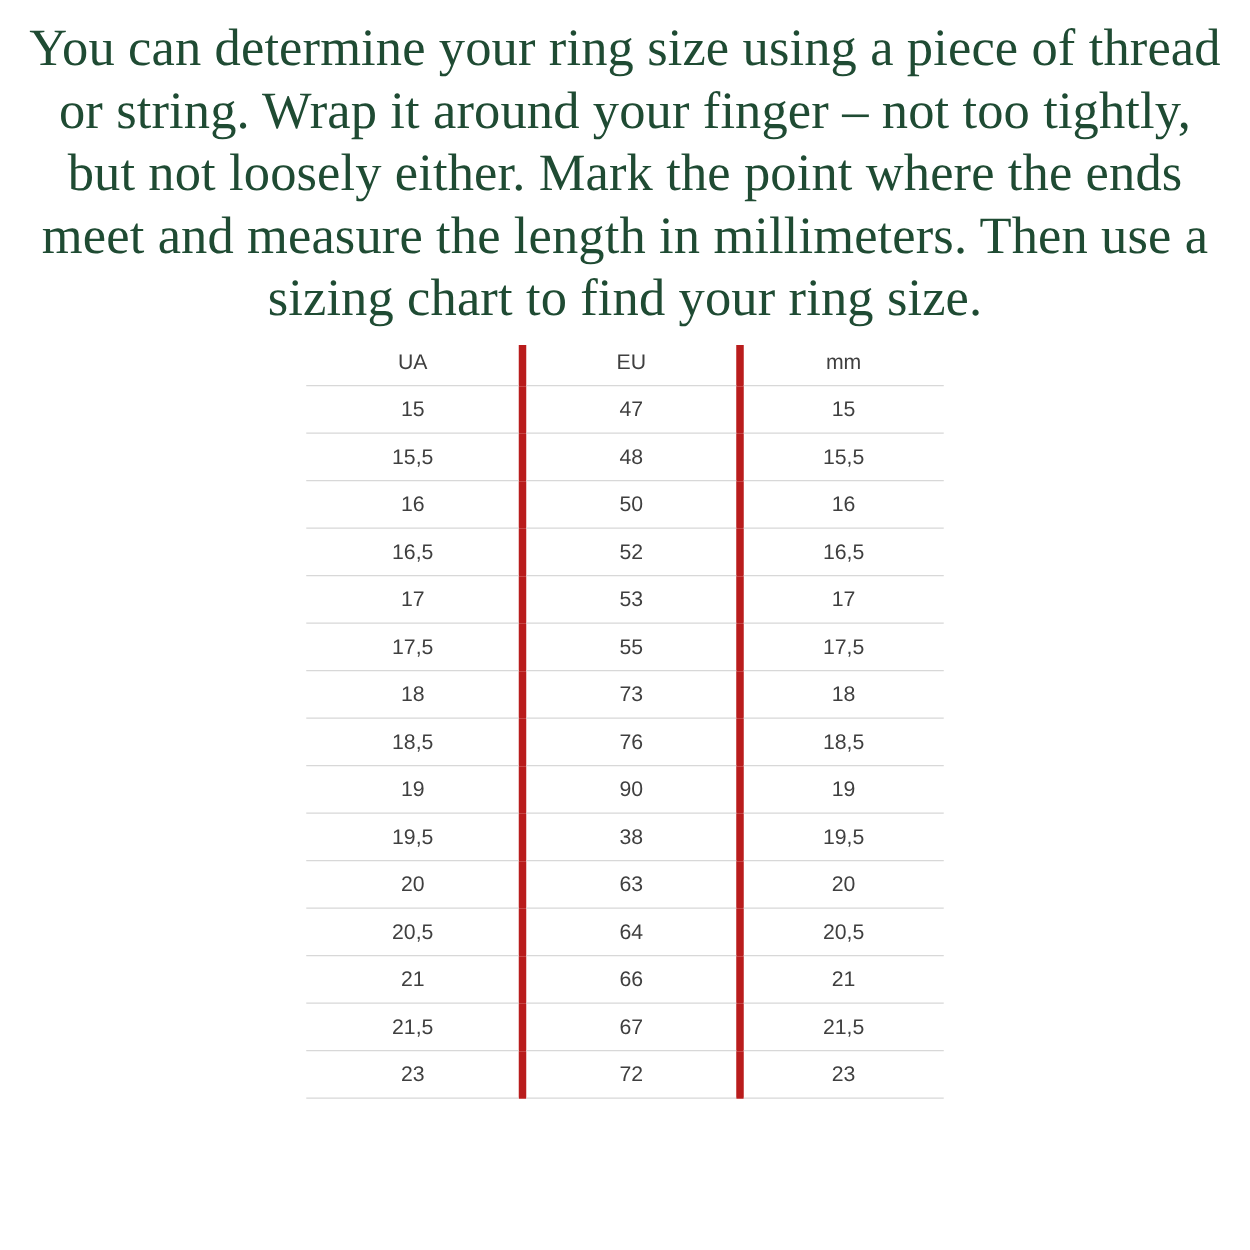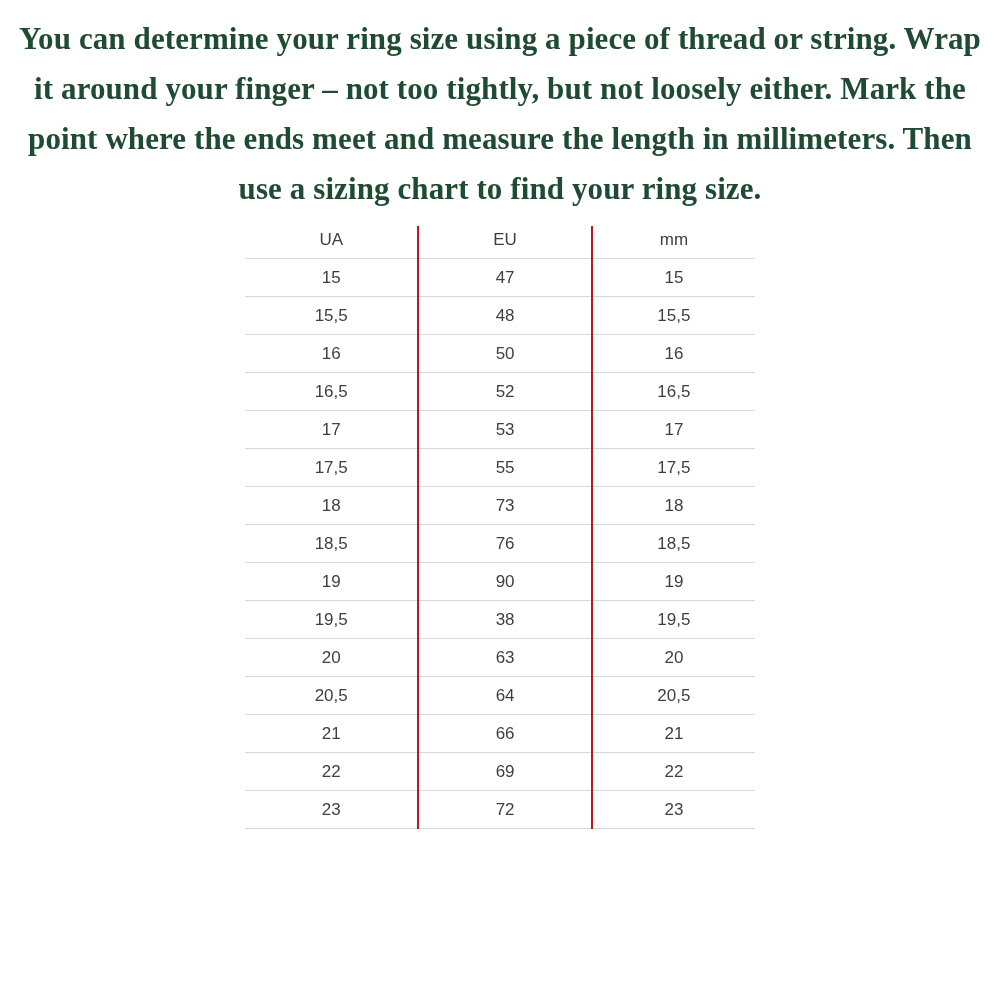--- a/index.html
+++ b/index.html
@@ -15,46 +15,45 @@
   }
   .page {
     width: 1000px;
     height: 1000px;
     position: relative;
     box-sizing: border-box;
   }
   .intro {
     color: #1f4b33;
     font-family: "Liberation Serif", serif;
-    font-size: 31px;
+    font-size: 42px;
     line-height: 50px;
     text-align: center;
     padding: 14px 18px 0 18px;
     letter-spacing: 0.1px;
     box-sizing: border-box;
-    font-weight: bold;
   }
   .table-wrap {
     margin: 12px auto 0 auto;
     width: 510px;
   }
   table.size-table {
     width: 100%;
     border-collapse: collapse;
     font-family: "Liberation Sans", sans-serif;
     color: #3a3a3a;
   }
   table.size-table th,
   table.size-table td {
     text-align: center;
     font-weight: normal;
     font-size: 17px;
     padding: 9px 0 8px 0;
     border-bottom: 1px solid #d8d8d8;
-    border-right: 2px solid #b91c1c;
+    border-right: 6px solid #b91c1c;
     color: #3f3f3f;
   }
   table.size-table th {
     font-size: 17px;
     color: #3f3f3f;
     padding-top: 4px;
   }
   table.size-table th:last-child,
   table.size-table td:last-child {
     border-right: none;
@@ -144,23 +143,23 @@
           <td>20,5</td>
           <td>64</td>
           <td>20,5</td>
         </tr>
         <tr>
           <td>21</td>
           <td>66</td>
           <td>21</td>
         </tr>
         <tr>
-          <td>22</td>
-          <td>69</td>
-          <td>22</td>
+          <td>21,5</td>
+          <td>67</td>
+          <td>21,5</td>
         </tr>
         <tr>
           <td>23</td>
           <td>72</td>
           <td>23</td>
         </tr>
       </tbody>
     </table>
   </div>
 

